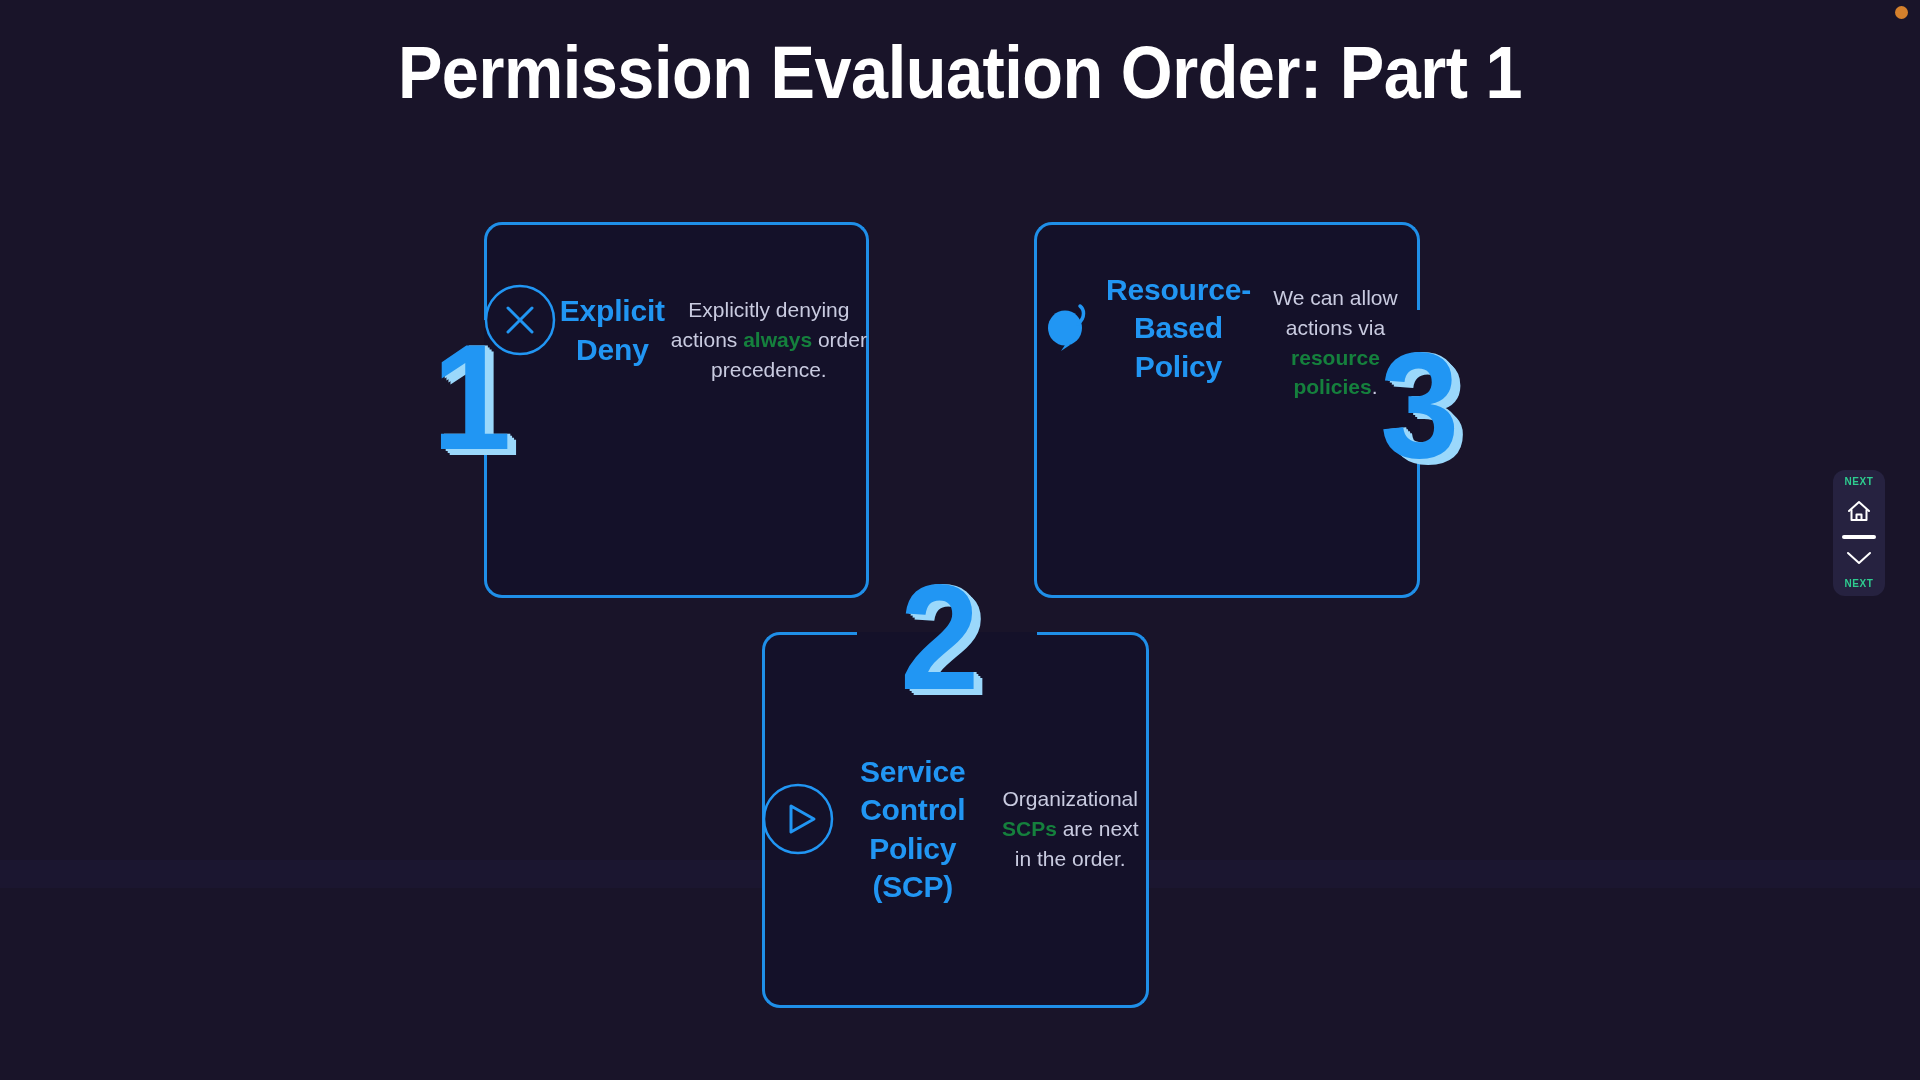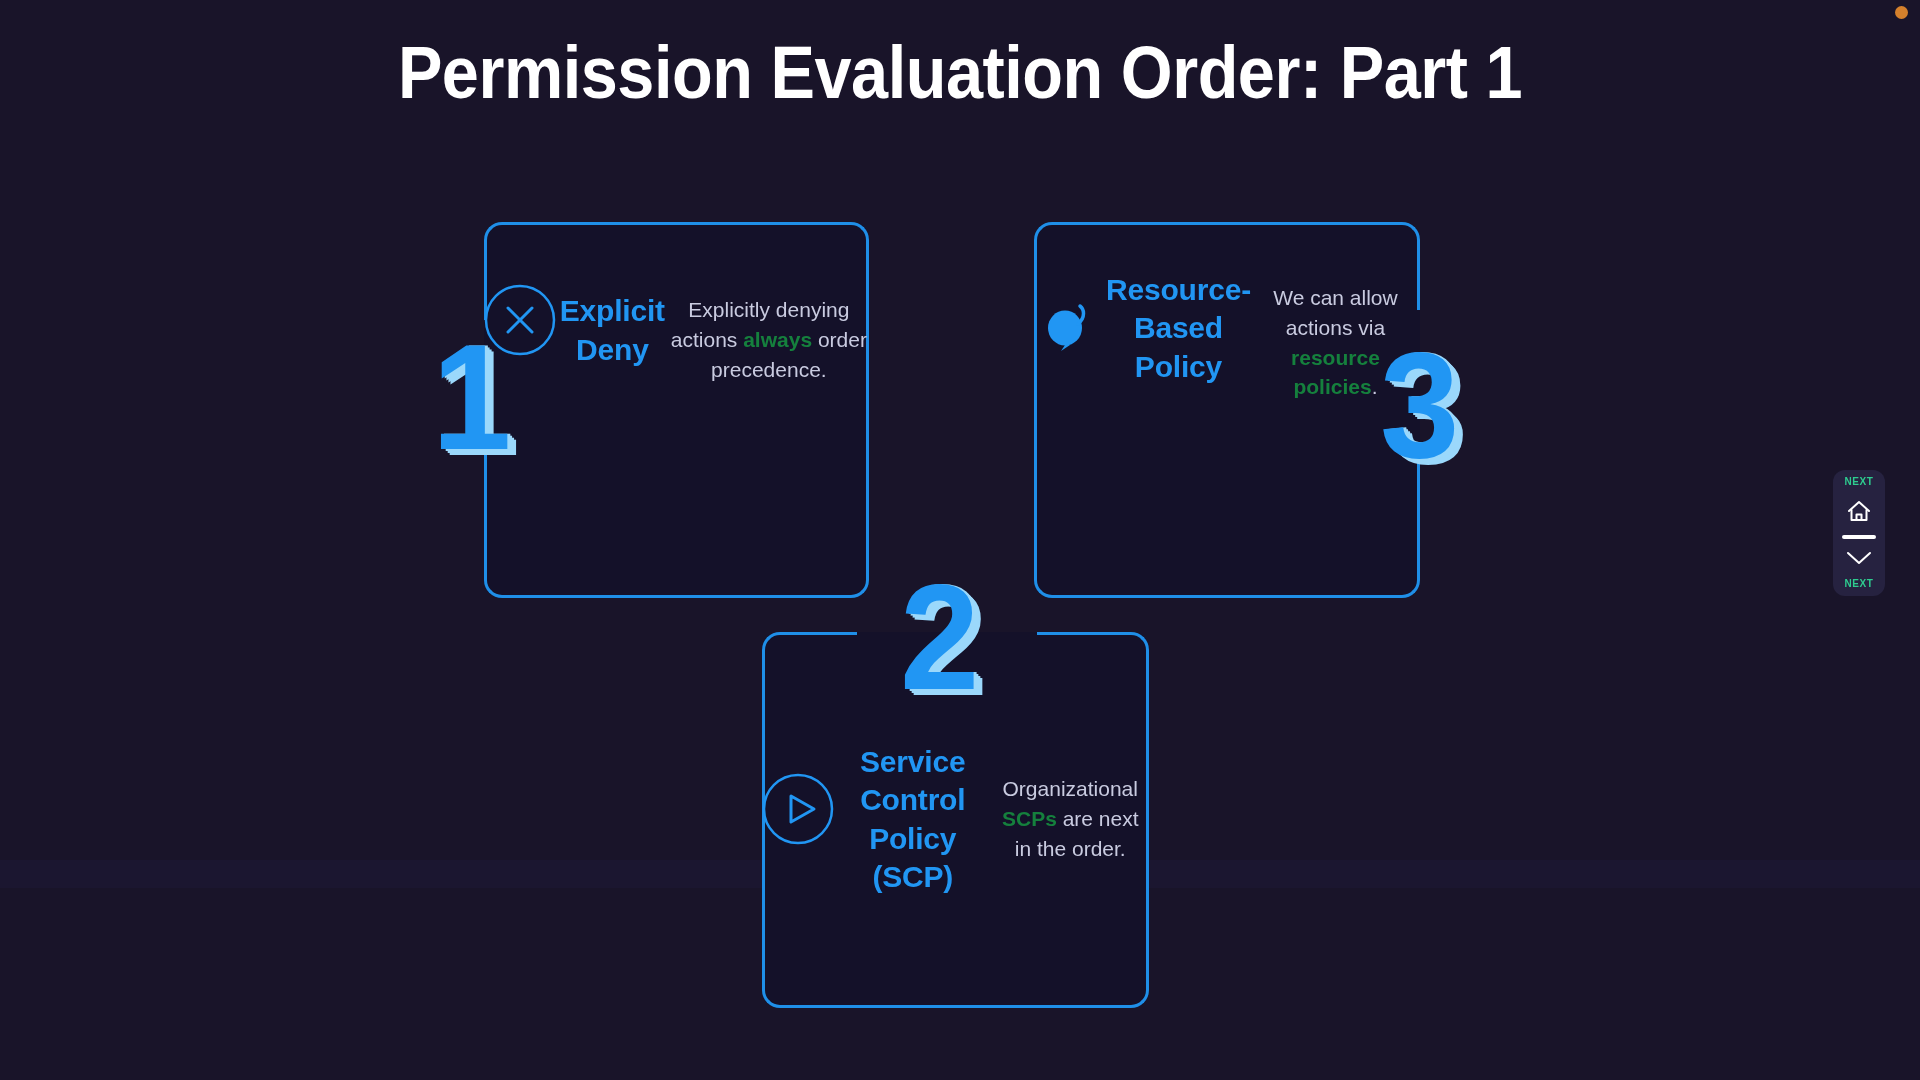--- a/index.html
+++ b/index.html
@@ -225,21 +225,21 @@
     <div class="edge" style="left:40px; width:55px; top:0; height:3px;"></div>
     <div class="edge" style="right:40px; width:72px; top:0; height:3px;"></div>
     <div class="edge" style="left:40px; right:40px; bottom:0; height:3px;"></div>
     <div class="edge" style="top:40px; bottom:40px; left:0; width:3px;"></div>
     <div class="edge" style="top:40px; bottom:40px; right:0; width:3px;"></div>
     <div class="corner tl"></div>
     <div class="corner tr"></div>
     <div class="corner bl"></div>
     <div class="corner br"></div>
 
-    <div class="card-inner" style="top:89px;justify-content:flex-end;">
+    <div class="card-inner" style="top:99px;justify-content:flex-end;">
       <div class="card-icon">
         <svg width="72" height="72" viewBox="0 0 72 72">
           <circle cx="36" cy="36" r="34" fill="none" stroke="#2196f3" stroke-width="2.5"></circle>
           <path d="M29 23 L52 36 L29 49 Z" fill="none" stroke="#2196f3" stroke-width="3" stroke-linejoin="round"></path>
         </svg>
       </div>
       <div class="card-title" style="margin-top:22px; width:290px;">Service Control Policy (SCP)</div>
       <div class="card-body" style="margin-top:20px; width:290px;"><span>Organizational </span><b>SCPs</b><span> are next in the order.</span></div>
     </div>
   </div>

